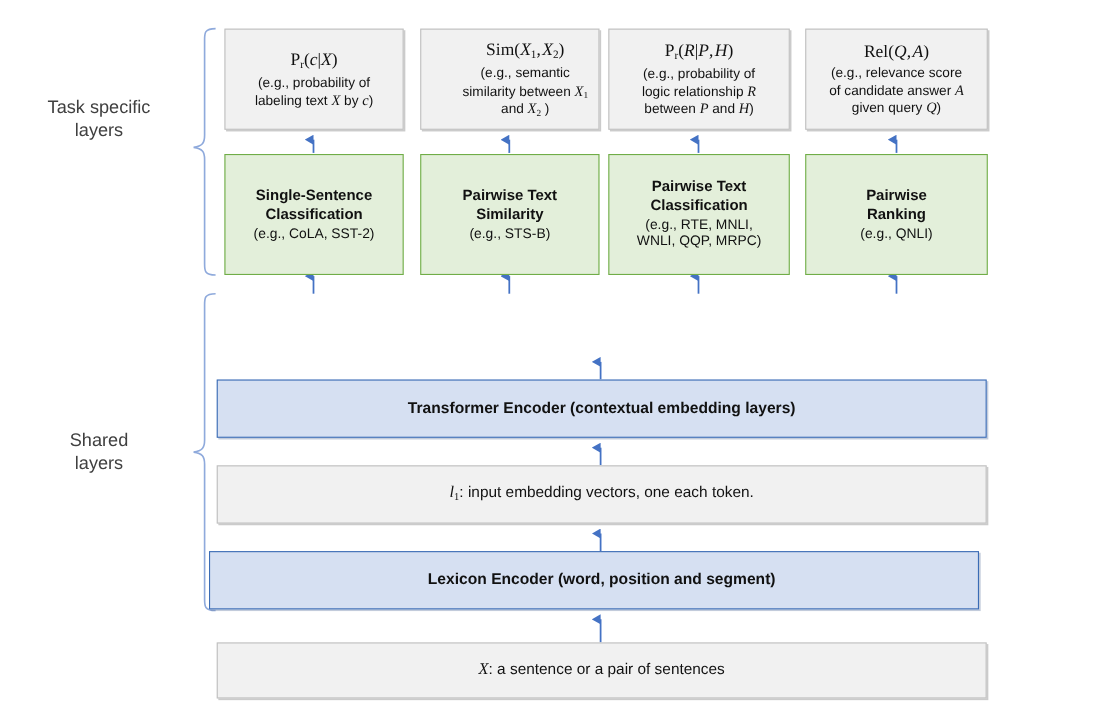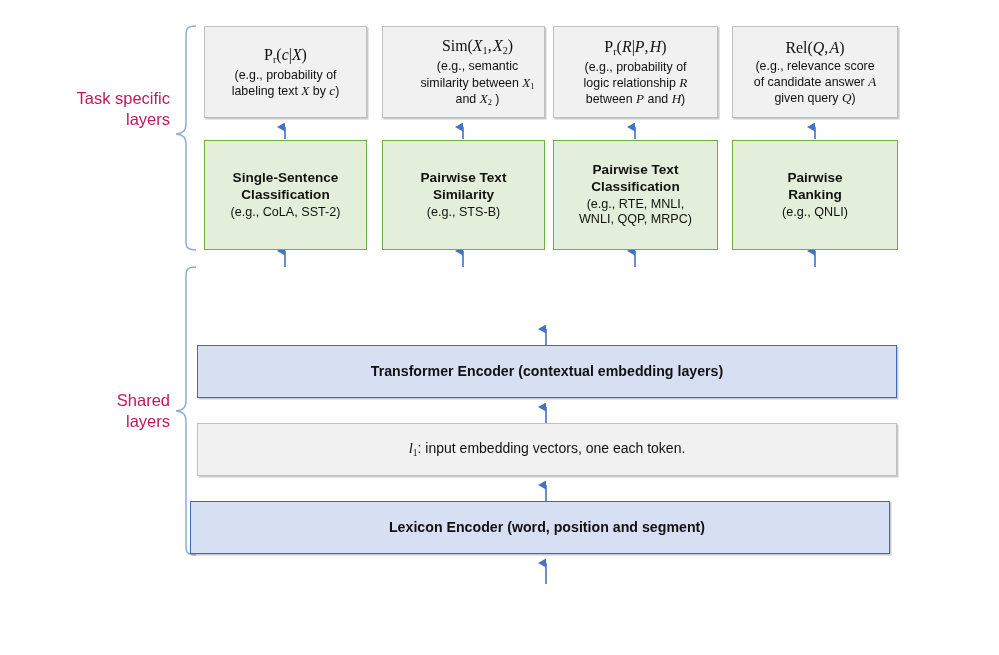--- a/index.html
+++ b/index.html
@@ -89,24 +89,24 @@
   .sub {
     font-size: 0.68em;
     vertical-align: -0.28em;
     font-family: "Liberation Serif", serif;
     font-style: normal;
   }
 
   
   .side-label {
     position: absolute;
-    text-align: right;
+    text-align: center;
     font-size: 16.5px;
     line-height: 1.3;
-    color: #be185d;
+    color: #404040;
   }
 
   .brace-svg {
     position: absolute;
   }
 </style>
 </head>
 <body>
 
 <div id="canvas">
@@ -230,14 +230,19 @@
   <div class="box box-gray" style="left:197px; top:423px; width:700px; height:53px;">
     <div class="wide-label">
       <span class="mv">l</span><span class="sub">1</span><span>: input embedding vectors, one each token.</span>
     </div>
   </div>
 
   <div class="box box-blue" style="left:190px; top:501px; width:700px; height:53px;padding-left:14px;">
     <div class="blue-label">Lexicon Encoder (word, position and segment)</div>
   </div>
 
+  <div class="box box-gray" style="left:197px; top:584px; width:700px; height:51px;">
+    <div class="wide-label">
+      <span class="mv">X</span><span>: a sentence or a pair of sentences</span>
+    </div>
+  </div>
 
 </div>
 
 </body></html>

